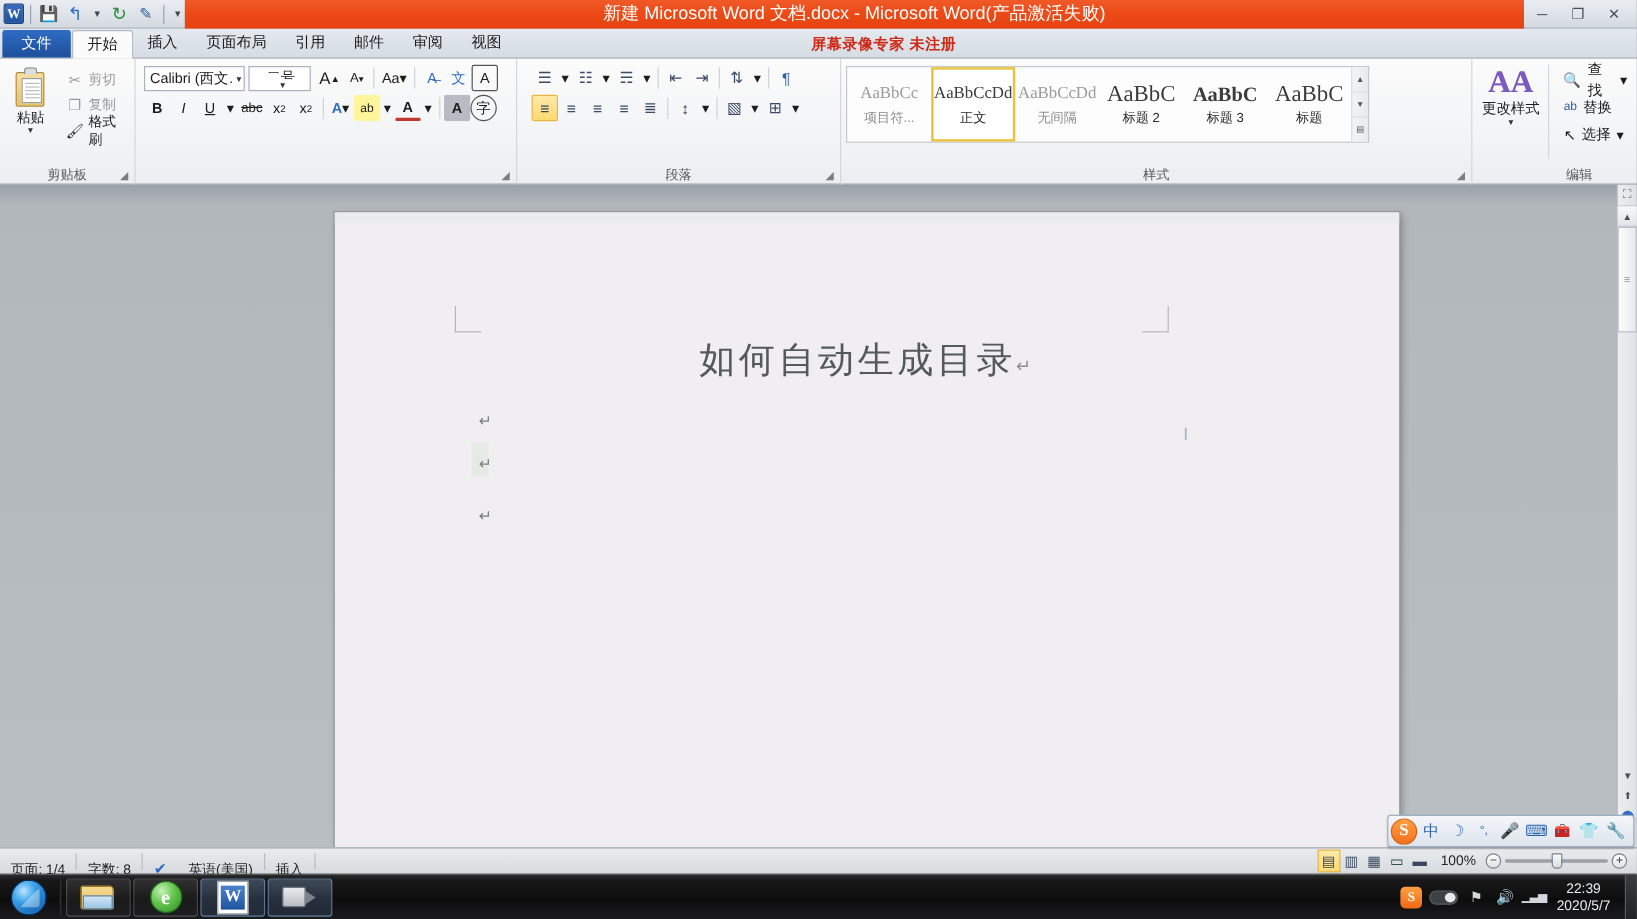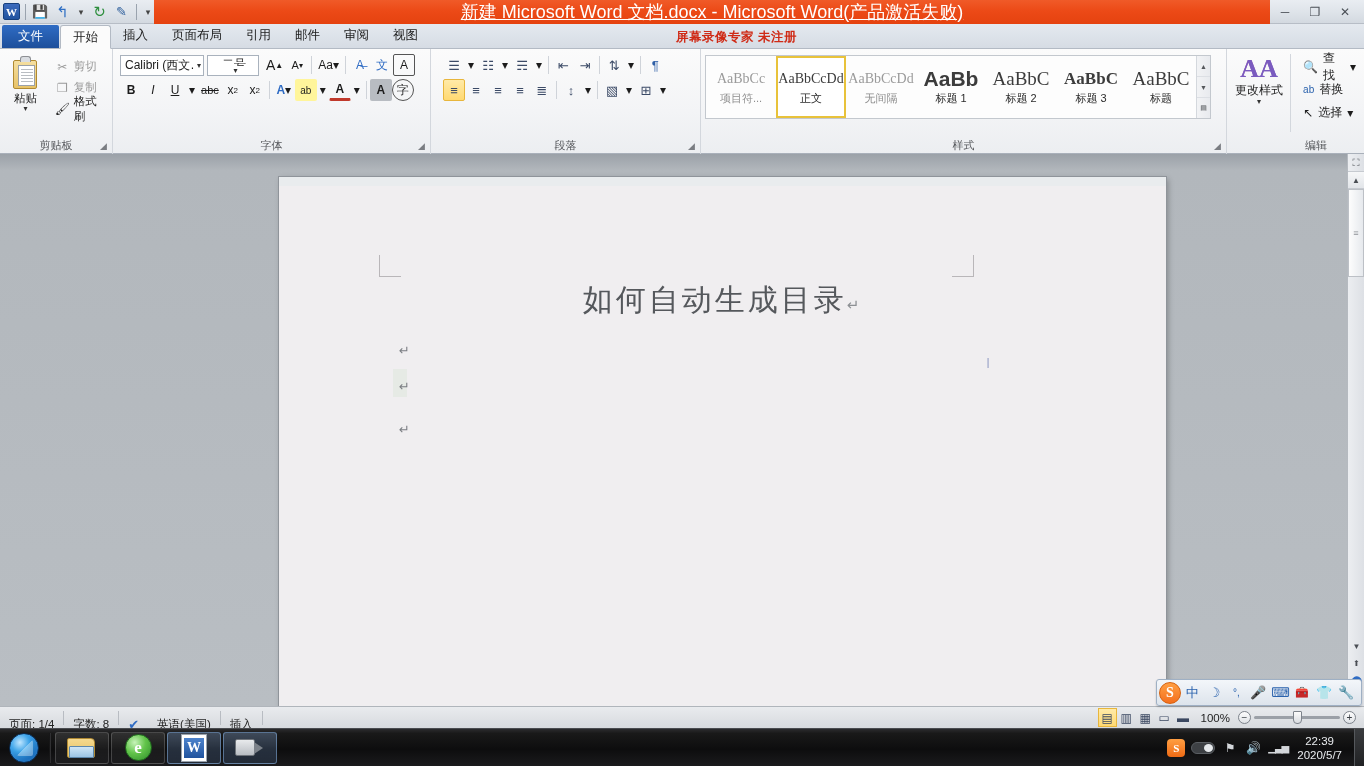--- a/index.html
+++ b/index.html
@@ -35,21 +35,21 @@
   .qbtn.save{ color:#4a7cc0; }
   .qbtn.undo{ color:#2f6fc4; font-size:15px; }
   .qbtn.redo{ color:#2f8f3f; font-size:15px;}
   .qbtn.tiny{ font-size:9px; color:#444; width:12px; }
   .titlestrip {
     flex:1; height:24px;
     background: linear-gradient(to bottom,#f05a28 0%, #ec4a17 45%, #e5420f 100%);
     display:flex; align-items:center; justify-content:center;
     position:relative;
   }
-  .title-text{ color:#fff; font-size:18px; white-space:nowrap;text-decoration:underline; }
+  .title-text{ color:#fff; font-size:15px; white-space:nowrap; }
   .wincontrols { display:flex; align-items:center; height:24px; padding-right:4px; }
   .wbtn { width:30px;height:22px; display:flex;align-items:center;justify-content:center;
           color:#4a4f56; font-size:12px; cursor:pointer; }
 
   
   .tabrow {
     position:absolute; left:0; top:24px; width:1364px; height:25px;
     background: linear-gradient(to bottom,#e4e9ef,#d6dce4);
     border-bottom:1px solid #b3bac4;
     display:flex; align-items:flex-end;
@@ -503,21 +503,20 @@
             <div class="rowsep"></div>
             <div class="rb" style="background:#b8bcc2;">
                 <span class="bold">A</span>
               </div>
             <div class="rb" style="border:1px solid #555;border-radius:50%;">
                 <span>字</span>
               </div>
           </div>
         </div>
       </div>
-      <div class="glabel">字体</div>
       <div class="gdialog">◢</div>
     </div>
 
     <div class="group" style="width:270px;">
       <div class="gbody">
         <div class="fontbox" style="padding-left:8px;">
           <div class="frow">
             <div class="rb">
                 <span class="pic">☰</span>
               </div>
@@ -605,24 +604,20 @@
             <span class="sprev gray">AaBbCc</span>
             <span class="sname gray">项目符...</span>
           </div>
           <div class="sitem sel">
             <span class="sprev">AaBbCcDd</span>
             <span class="sname">正文</span>
           </div>
           <div class="sitem">
             <span class="sprev gray">AaBbCcDd</span>
             <span class="sname gray">无间隔</span>
-          </div>
-          <div class="sitem">
-            <span class="sprev big">AaBb</span>
-            <span class="sname">标题 1</span>
           </div>
           <div class="sitem">
             <span class="sprev serif">AaBbC</span>
             <span class="sname">标题 2</span>
           </div>
           <div class="sitem">
             <span class="sprev bold3">AaBbC</span>
             <span class="sname">标题 3</span>
           </div>
           <div class="sitem">

